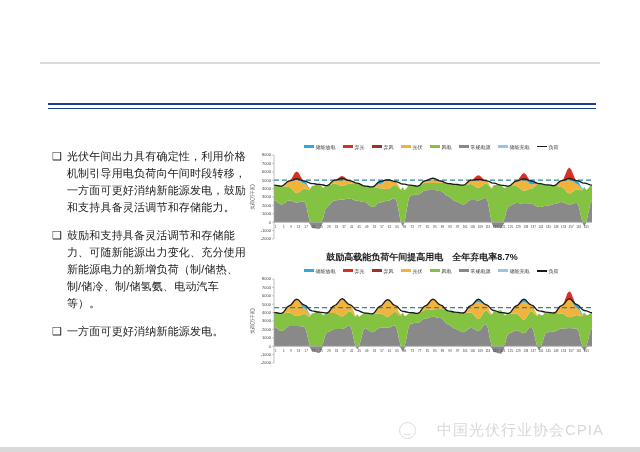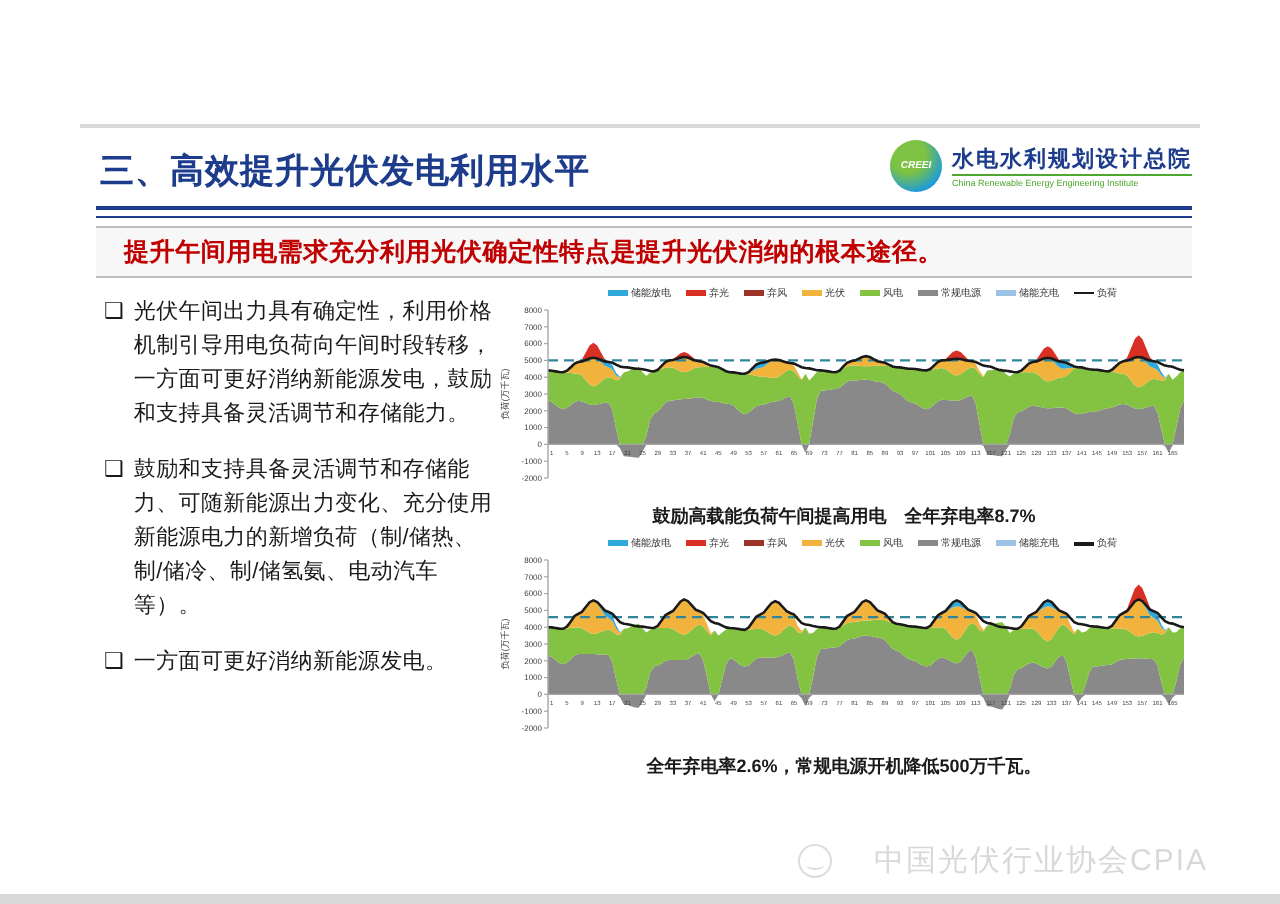--- a/index.html
+++ b/index.html
@@ -48,36 +48,23 @@
   .bottom-strip { position:absolute; left:0; right:0; bottom:0; height:5px; background:#d9d9d9; }
   svg text { font-family:"Liberation Sans", sans-serif; }
 </style>
 </head>
 <body>
 
 <div class="slide">
 
   <div class="top-rule"></div>
 
-  <div class="header">
-    <div class="title">三、高效提升光伏发电利用水平</div>
-    <div class="logo-wrap">
-      <div class="logo-badge">CREEI</div>
-      <div>
-        <div class="logo-text-cn">水电水利规划设计总院</div>
-        <div class="logo-text-en">China Renewable Energy Engineering Institute</div>
-      </div>
-    </div>
-  </div>
 
   <div class="title-rule"></div>
 
-  <div class="subtitle-bar">
-    <div class="subtitle-text">提升午间用电需求充分利用光伏确定性特点是提升光伏消纳的根本途径。</div>
-  </div>
 
   <div class="bullets">
     <div class="bullet">
       <span class="bullet-marker">❑</span>
       <span class="bullet-text">光伏午间出力具有确定性，利用价格机制引导用电负荷向午间时段转移，一方面可更好消纳新能源发电，鼓励和支持具备灵活调节和存储能力。</span>
     </div>
     <div class="bullet">
       <span class="bullet-marker">❑</span>
       <span class="bullet-text">鼓励和支持具备灵活调节和存储能力、可随新能源出力变化、充分使用新能源电力的新增负荷（制/储热、制/储冷、制/储氢氨、电动汽车等）。</span>
     </div>
@@ -310,21 +297,20 @@
           <text x="292.89285714285717" y="76.7" font-size="3" fill="#404040" text-anchor="middle">141</text>
           <text x="300.4642857142857" y="76.7" font-size="3" fill="#404040" text-anchor="middle">145</text>
           <text x="308.0357142857143" y="76.7" font-size="3" fill="#404040" text-anchor="middle">149</text>
           <text x="315.60714285714283" y="76.7" font-size="3" fill="#404040" text-anchor="middle">153</text>
           <text x="323.17857142857144" y="76.7" font-size="3" fill="#404040" text-anchor="middle">157</text>
           <text x="330.75" y="76.7" font-size="3" fill="#404040" text-anchor="middle">161</text>
           <text x="338.32142857142856" y="76.7" font-size="3" fill="#404040" text-anchor="middle">165</text>
           <text transform="translate(6,46) rotate(-90)" font-size="4.5" fill="#404040" text-anchor="middle">负荷(万千瓦)</text>
         </svg>
       <div class="chart-caption" id="caption-1">
-          <div>全年弃电率2.6%，常规电源开机降低500万千瓦。</div>
         </div>
     </div>
   </div>
 
   <div class="watermark">
     <div class="wm-logo"></div>
     <div class="wm-text">中国光伏行业协会CPIA</div>
   </div>
 
   <div class="bottom-strip"></div>

